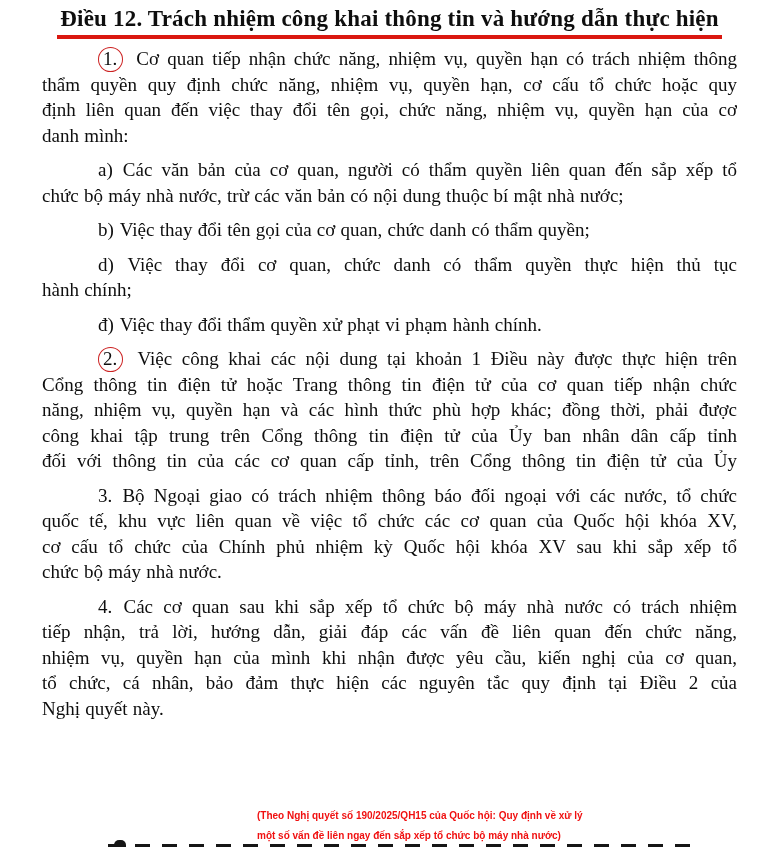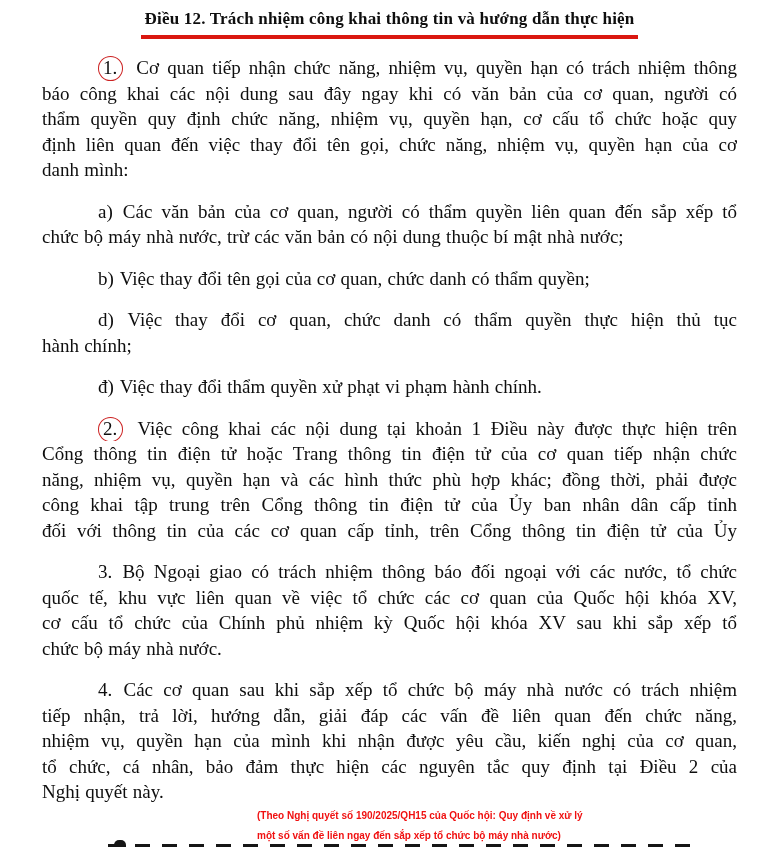--- a/index.html
+++ b/index.html
@@ -17,38 +17,38 @@
     background: #ffffff;
     overflow: hidden;
     font-family: "Liberation Serif", "DejaVu Serif", serif;
     color: var(--ink);
   }
   .content { padding: 6px 34px 0 42px; }
   .title-wrap { text-align: center; margin-bottom: 7px; }
   .title {
     display: inline-block;
     font-weight: bold;
-    font-size: 17px;
+    font-size: 23px;
     line-height: 26px;
     padding: 0 3px 3px 3px;
     border-bottom: 4px solid var(--underline);
     letter-spacing: 0.2px;
   }
   .para { margin-bottom: 9px; }
   .line {
     font-size: 19px;
     line-height: 25.5px;
     max-height: 26px;
     overflow: hidden;
     text-align: justify;
     text-align-last: justify;
     word-spacing: 0.5px;
   }
   .line.last { text-align-last: left; }
-  .line.first { padding-left: 56px; margin-top: 16px; }
+  .line.first { padding-left: 56px; }
   .circled {
     display: inline;
     border: 1.6px solid var(--circle);
     border-radius: 50%;
     padding: 0 5px 2px 4px;
     margin-right: 5px;
   }
   .marker { margin-right: 1px; }
   .annotation {
     position: absolute;
@@ -84,21 +84,20 @@
 <body>
 
 <div class="page">
   <div class="content">
     <div class="title-wrap">
       <span class="title">Điều 12. Trách nhiệm công khai thông tin và hướng dẫn thực hiện</span>
     </div>
     <div>
         <div class="para">
           <div class="line first"><span class="circled">1.</span> <span>Cơ quan tiếp nhận chức năng, nhiệm vụ, quyền hạn có trách nhiệm thông</span></div>
-          <div class="line">báo công khai các nội dung sau đây ngay khi có văn bản của cơ quan, người có</div>
           <div class="line">thẩm quyền quy định chức năng, nhiệm vụ, quyền hạn, cơ cấu tổ chức hoặc quy</div>
           <div class="line">định liên quan đến việc thay đổi tên gọi, chức năng, nhiệm vụ, quyền hạn của cơ</div>
           <div class="line last">danh mình:</div>
         </div>
         <div class="para">
           <div class="line first"><span class="marker">a)</span> <span>Các văn bản của cơ quan, người có thẩm quyền liên quan đến sắp xếp tổ</span></div>
           <div class="line last">chức bộ máy nhà nước, trừ các văn bản có nội dung thuộc bí mật nhà nước;</div>
         </div>
         <div class="para">
           <div class="line first last"><span class="marker">b)</span> <span>Việc thay đổi tên gọi của cơ quan, chức danh có thẩm quyền;</span></div>

